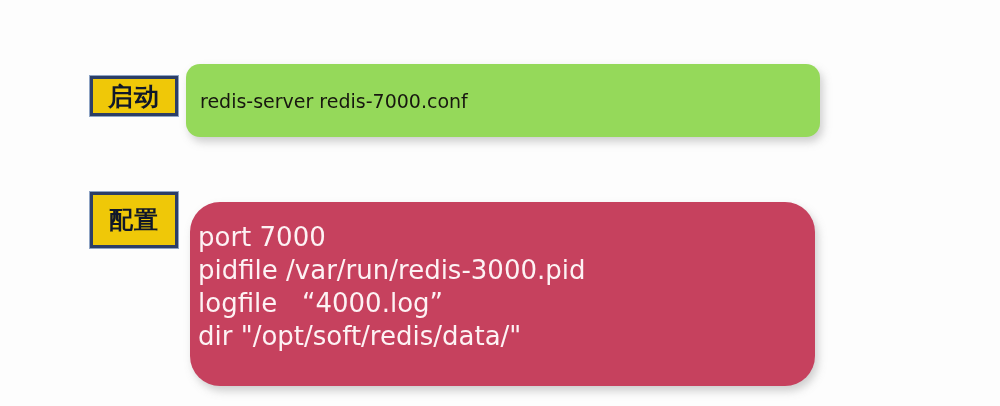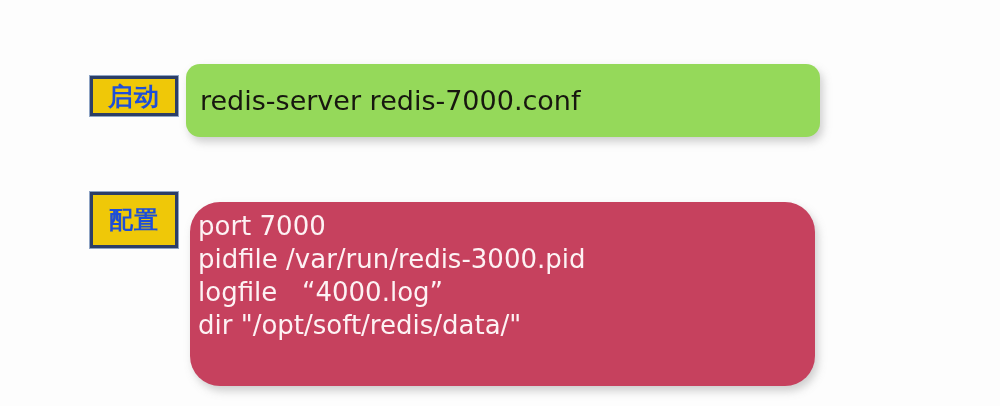--- a/index.html
+++ b/index.html
@@ -25,21 +25,21 @@
   
   .tag {
     position: absolute;
     box-sizing: border-box;
     background: #EFC808;
     border: 3px solid #2c3e66;
     outline: 1px solid #8fa4c4;
     display: flex;
     align-items: center;
     justify-content: center;
-    color: #1d4ed8;
+    color: #0f172a;
     font-family: "DejaVu Sans", "Liberation Sans", sans-serif;
     font-weight: 700;
     letter-spacing: 1px;
   }
   .tag-start {
     left: 90px;
     top: 76px;
     width: 88px;
     height: 40px;
     font-size: 25px;
@@ -65,33 +65,33 @@
     width: 634px;
     height: 73px;
     background: #95D95A;
     border-radius: 14px;
     display: flex;
     align-items: center;
     padding-left: 14px;
   }
   .command-text {
     font-family: "DejaVu Sans", "Liberation Sans", sans-serif;
-    font-size: 27px;
+    font-size: 19px;
     color: #17170f;
     white-space: pre;
   }
 
   .panel-config {
     left: 190px;
     top: 202px;
     width: 625px;
     height: 184px;
     background: #C6415E;
     border-radius: 30px;
-    padding: 8px 0 0 8px;
+    padding: 19px 0 0 8px;
   }
   .config-lines {
     margin: 0;
     padding: 0;
     list-style: none;
   }
   .config-lines li {
     font-family: "DejaVu Sans", "Liberation Sans", sans-serif;
     font-size: 26px;
     line-height: 33px;

